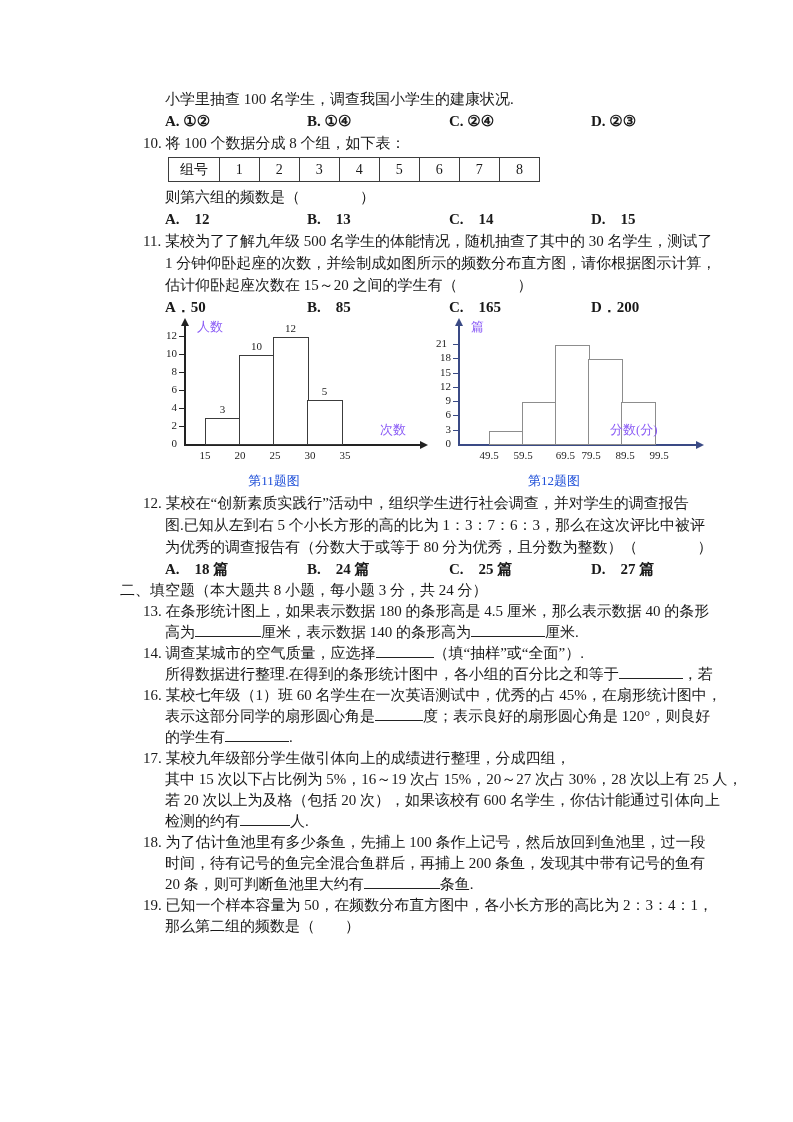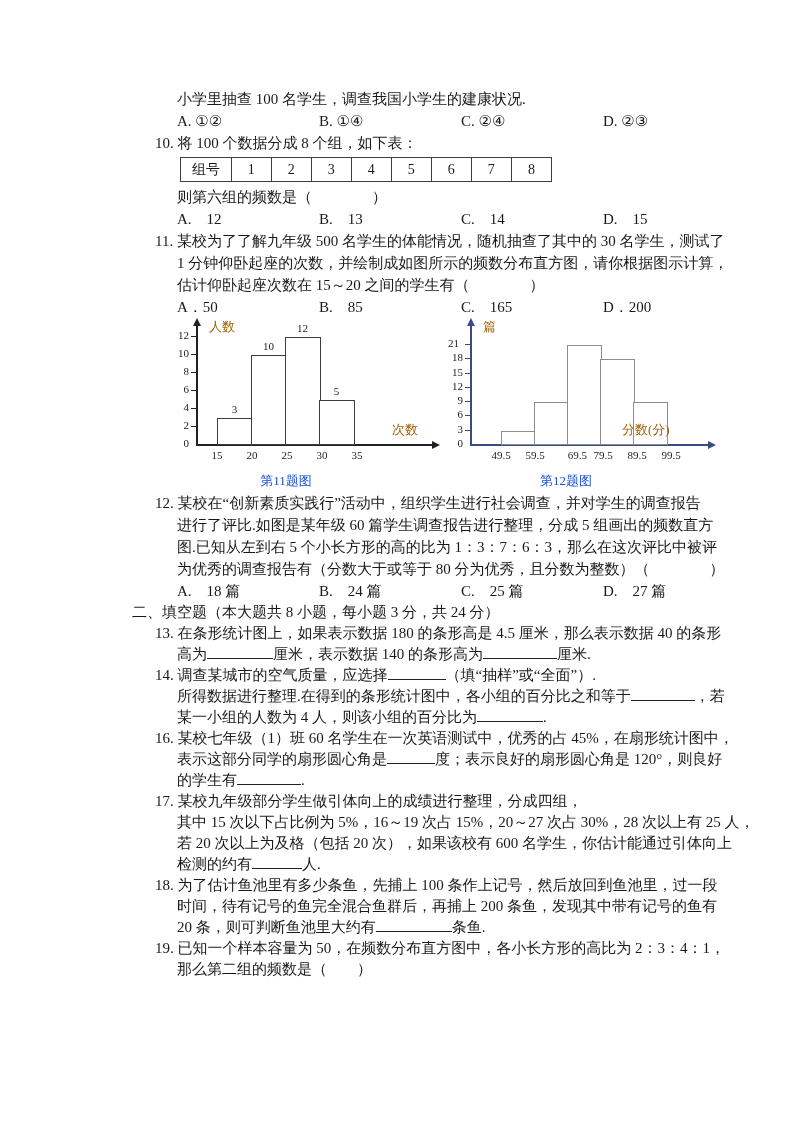--- a/index.html
+++ b/index.html
@@ -1,46 +1,46 @@
 <!DOCTYPE html>
 <html><head>
 <meta charset="utf-8">
 <style>
   html,body{margin:0;padding:0;background:#fff;}
   .page{position:relative;width:793px;height:1122px;background:#ffffff;overflow:hidden;
         font-family:"Liberation Serif","DejaVu Serif",serif;color:#191919;}
-  .content{position:absolute;left:12px;top:0;width:648px;box-sizing:border-box;
+  .content{position:absolute;left:0;top:0;width:648px;box-sizing:border-box;
            padding:88px 108px 0 100px;font-size:15px;line-height:22px;}
   .ln{margin:0;white-space:nowrap;}
   .cont{padding-left:65px;}
   .qn{padding-left:43px;}
   .sec{padding-left:20px;}
   .s2{line-height:21px;}
   .opts{display:flex;padding-left:65px;}
-  .op{flex:none;width:142px;}
+  .op{flex:none;width:142px;font-weight:bold;}
   .op:last-child{width:auto;}
   .blank{display:inline-block;border-bottom:1px solid #222;height:13px;vertical-align:baseline;}
   table.freq{border-collapse:collapse;margin:3px 0 4px 68px;table-layout:fixed;}
   table.freq td{border:1px solid #3d3d3d;width:50px;height:23px;text-align:center;
                 font-size:14px;padding:0;}
   table.freq td.hd{width:62px;}
   .charts{position:relative;height:174px;}
   .chart{position:absolute;top:0;height:174px;}
   #chart-0{left:64px;width:272px;}
   #chart-1{left:336px;width:276px;}
   .cel{position:absolute;}
   .vax{width:2px;background:#222;}
   .hax{height:2px;background:#222;}
   #chart-1 .vax,#chart-1 .hax{background:#3a4a85;}
   .bar{background:#fff;border:1px solid #3c3c3c;box-sizing:border-box;}
   #chart-1 .bar{border-color:#8d8d8d;}
   .tickY{height:1px;width:5px;background:#222;}
   #chart-1 .tickY{background:#3a4a85;}
   .lbl{font-size:11px;color:#1d1d1d;line-height:13px;}
-  .albl{font-size:13px;color:#a16207;line-height:15px;}
+  .albl{font-size:13px;color:#8b5cf6;line-height:15px;}
   .cap{font-size:13px;color:#1d4ed8;text-align:center;width:90px;}
   .arrU{width:0;height:0;border-left:4px solid transparent;border-right:4px solid transparent;
         border-bottom:8px solid #222;}
   .arrR{width:0;height:0;border-top:4px solid transparent;border-bottom:4px solid transparent;
         border-left:8px solid #222;}
   #chart-1 .arrU{border-bottom-color:#3a4a85;}
   #chart-1 .arrR{border-left-color:#3a4a85;}
 </style>
 </head>
 <body>
@@ -159,39 +159,37 @@
           <div class="cel lbl" style="left: 137px; top: 131px; width: 36px; text-align: center;">79.5</div>
           <div class="cel lbl" style="left: 171px; top: 131px; width: 36px; text-align: center;">89.5</div>
           <div class="cel lbl" style="left: 205px; top: 131px; width: 36px; text-align: center;">99.5</div>
           <div class="cel albl" style="left: 35px; top: 1px;">篇</div>
           <div class="cel albl" style="left: 174px; top: 104px;">分数(分)</div>
           <div class="cel cap" style="left: 73px; top: 152px;">第12题图</div>
         </div>
     </div>
 
     <p class="ln qn">12. 某校在“创新素质实践行”活动中，组织学生进行社会调查，并对学生的调查报告</p>
-    <p class="ln cont">进行了评比.如图是某年级 60 篇学生调查报告进行整理，分成 5 组画出的频数直方</p>
     <p class="ln cont">图.已知从左到右 5 个小长方形的高的比为 1：3：7：6：3，那么在这次评比中被评</p>
     <p class="ln cont">为优秀的调查报告有（分数大于或等于 80 分为优秀，且分数为整数）（　　　　）</p>
     <div class="opts">
       <span class="op">A.　18 篇</span>
       <span class="op">B.　24 篇</span>
       <span class="op">C.　25 篇</span>
       <span class="op">D.　27 篇</span>
     </div>
 
     <p class="ln sec s2">二、填空题（本大题共 8 小题，每小题 3 分，共 24 分）</p>
 
     <p class="ln qn s2">13. 在条形统计图上，如果表示数据 180 的条形高是 4.5 厘米，那么表示数据 40 的条形</p>
     <p class="ln cont s2"><span>高为</span><span class="blank" style="width:66px"></span><span>厘米，表示数据 140 的条形高为</span><span class="blank" style="width:74px"></span><span>厘米.</span></p>
 
     <p class="ln qn s2"><span>14. 调查某城市的空气质量，应选择</span><span class="blank" style="width:58px"></span><span>（填“抽样”或“全面”）.</span></p>
 
     <p class="ln cont s2"><span>所得数据进行整理.在得到的条形统计图中，各小组的百分比之和等于</span><span class="blank" style="width:64px"></span><span>，若</span></p>
-    <p class="ln cont s2"><span>某一小组的人数为 4 人，则该小组的百分比为</span><span class="blank" style="width:66px"></span><span>.</span></p>
 
     <p class="ln qn s2">16. 某校七年级（1）班 60 名学生在一次英语测试中，优秀的占 45%，在扇形统计图中，</p>
     <p class="ln cont s2"><span>表示这部分同学的扇形圆心角是</span><span class="blank" style="width:48px"></span><span>度；表示良好的扇形圆心角是 120°，则良好</span></p>
     <p class="ln cont s2"><span>的学生有</span><span class="blank" style="width:64px"></span><span>.</span></p>
 
     <p class="ln qn s2">17. 某校九年级部分学生做引体向上的成绩进行整理，分成四组，</p>
     <p class="ln cont s2">其中 15 次以下占比例为 5%，16～19 次占 15%，20～27 次占 30%，28 次以上有 25 人，</p>
     <p class="ln cont s2">若 20 次以上为及格（包括 20 次），如果该校有 600 名学生，你估计能通过引体向上</p>
     <p class="ln cont s2"><span>检测的约有</span><span class="blank" style="width:50px"></span><span>人.</span></p>
 

